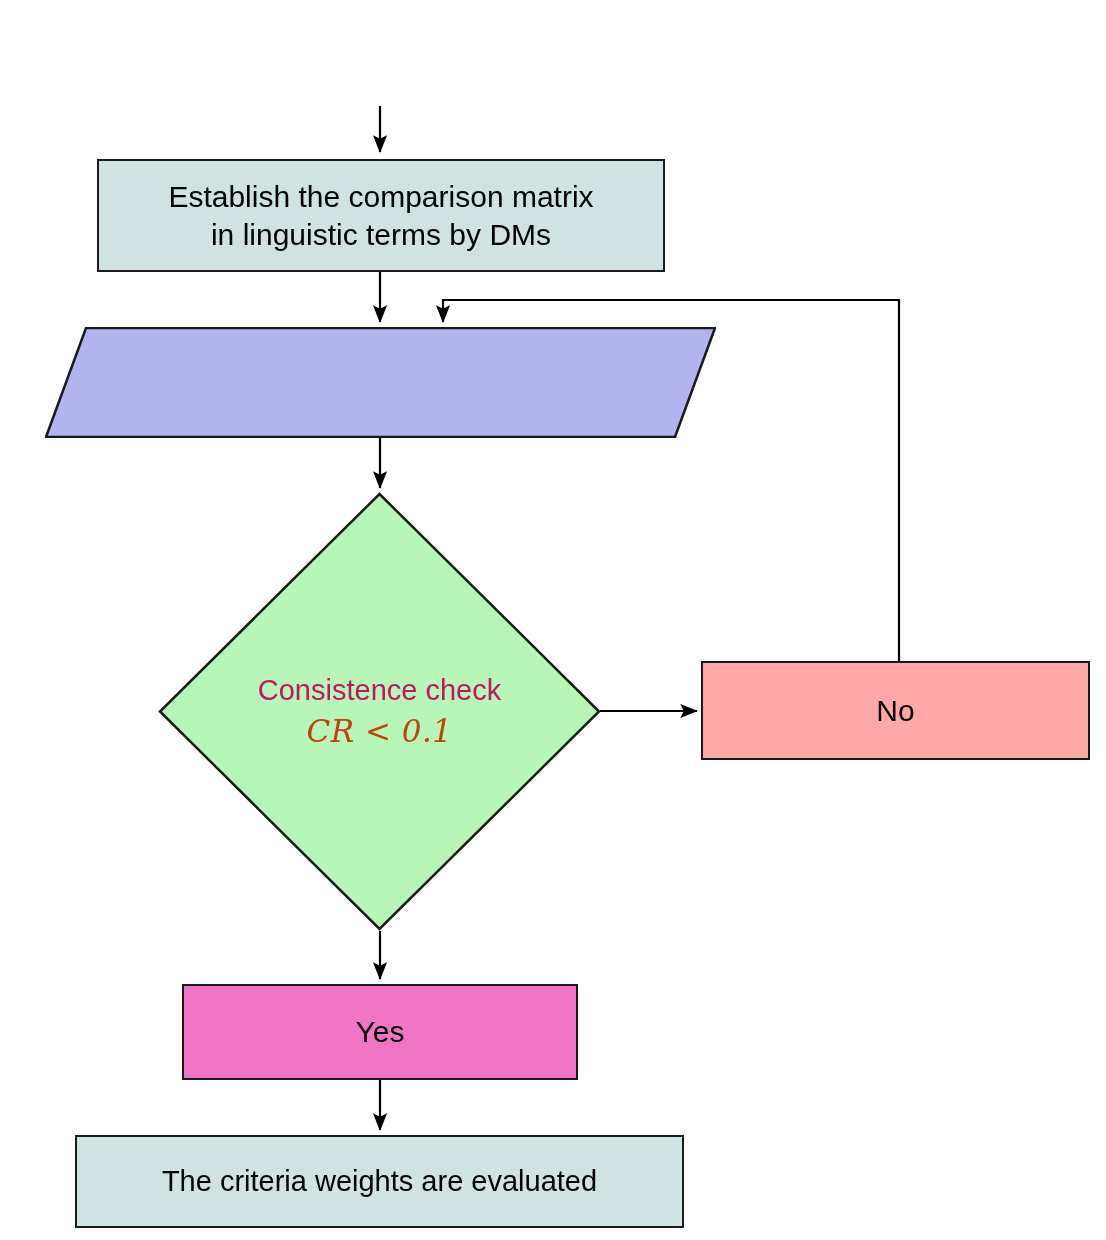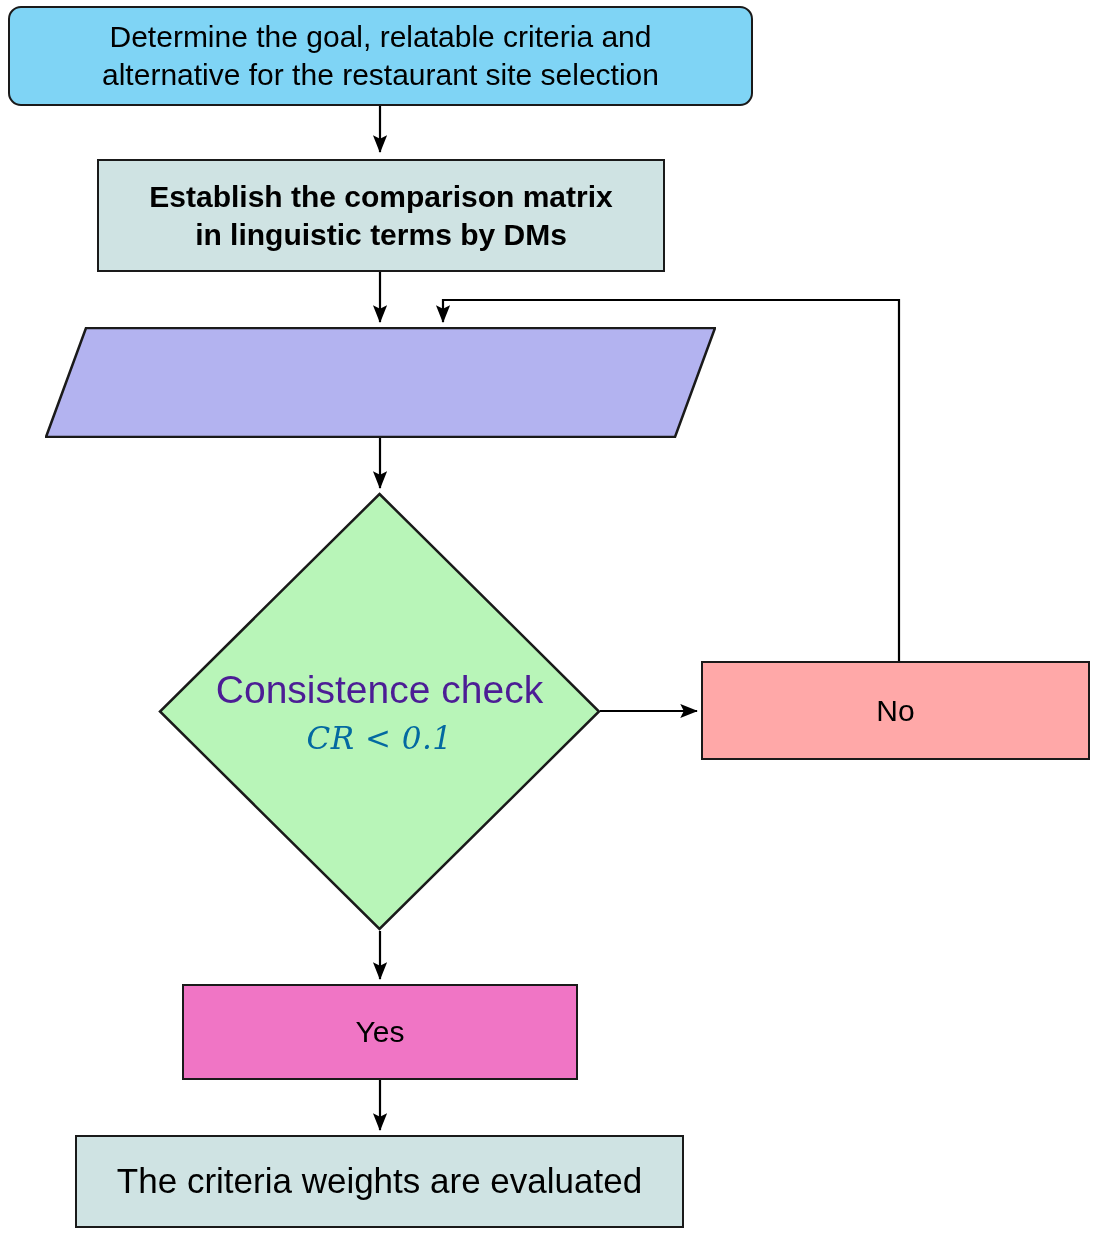--- a/index.html
+++ b/index.html
@@ -49,21 +49,20 @@
 
   
   #node-matrix {
     left: 97px;
     top: 159px;
     width: 568px;
     height: 113px;
     background: #cfe3e3;
     border: 2px solid #1a1a1a;
     font-size: 30px;
-    font-weight: bold;
   }
 
   
   #node-ahp {
     left: 45px;
     top: 327px;
     width: 671px;
     height: 111px;
     font-size: 30px;
     background: transparent;
@@ -97,30 +96,30 @@
   }
   #node-decision .decision-label {
     position: relative;
     z-index: 1;
     width: 100%;
     text-align: center;
   }
   .decision-line1 {
     display: block;
     font-family: "Liberation Sans", sans-serif;
-    font-size: 39px;
-    color: #4c1d95;
+    font-size: 29px;
+    color: #be185d;
     text-align: center;
   }
   .decision-line2 {
     display: block;
     font-family: "DejaVu Serif", serif;
     font-style: italic;
     font-size: 31px;
-    color: #0369a1;
+    color: #c2410c;
     margin-top: 4px;
     letter-spacing: 0.5px;
   }
 
   
   #node-no {
     left: 701px;
     top: 661px;
     width: 389px;
     height: 99px;
@@ -142,43 +141,39 @@
   }
 
   
   #node-end {
     left: 75px;
     top: 1135px;
     width: 609px;
     height: 93px;
     background: #cfe3e3;
     border: 2px solid #1a1a1a;
-    font-size: 35px;
+    font-size: 29px;
   }
 
   
   #connectors {
     position: absolute;
     left: 0;
     top: 0;
     width: 1106px;
     height: 1240px;
     z-index: 2;
     pointer-events: none;
   }
 </style>
 </head>
 <body>
 
 <div id="canvas">
 
-  <div class="node" id="node-start">
-    <span class="node-text">Determine the goal, relatable criteria and
-alternative for the restaurant site selection</span>
-  </div>
 
   <div class="node" id="node-matrix">
     <span class="node-text">Establish the comparison matrix
 in linguistic terms by DMs</span>
   </div>
 
   <div class="node" id="node-ahp">
     <svg class="para-shape" viewBox="0 0 671 111" preserveAspectRatio="none">
       <polygon points="41,1 670,1 630,110 1,110" fill="#b3b3f0" stroke="#1a1a1a" stroke-width="2.5" vector-effect="non-scaling-stroke"></polygon>
     </svg>

